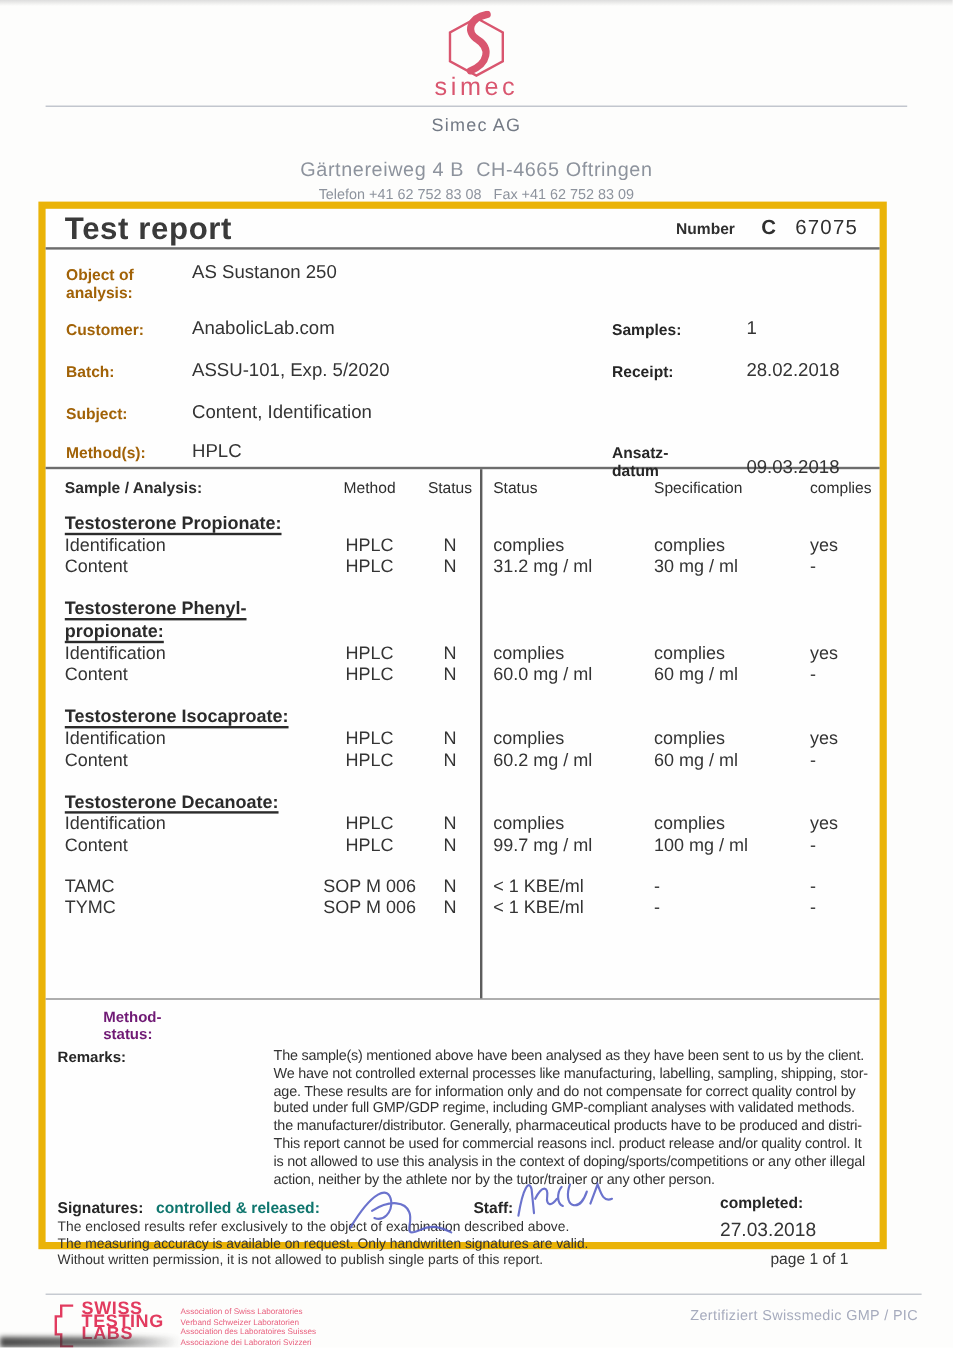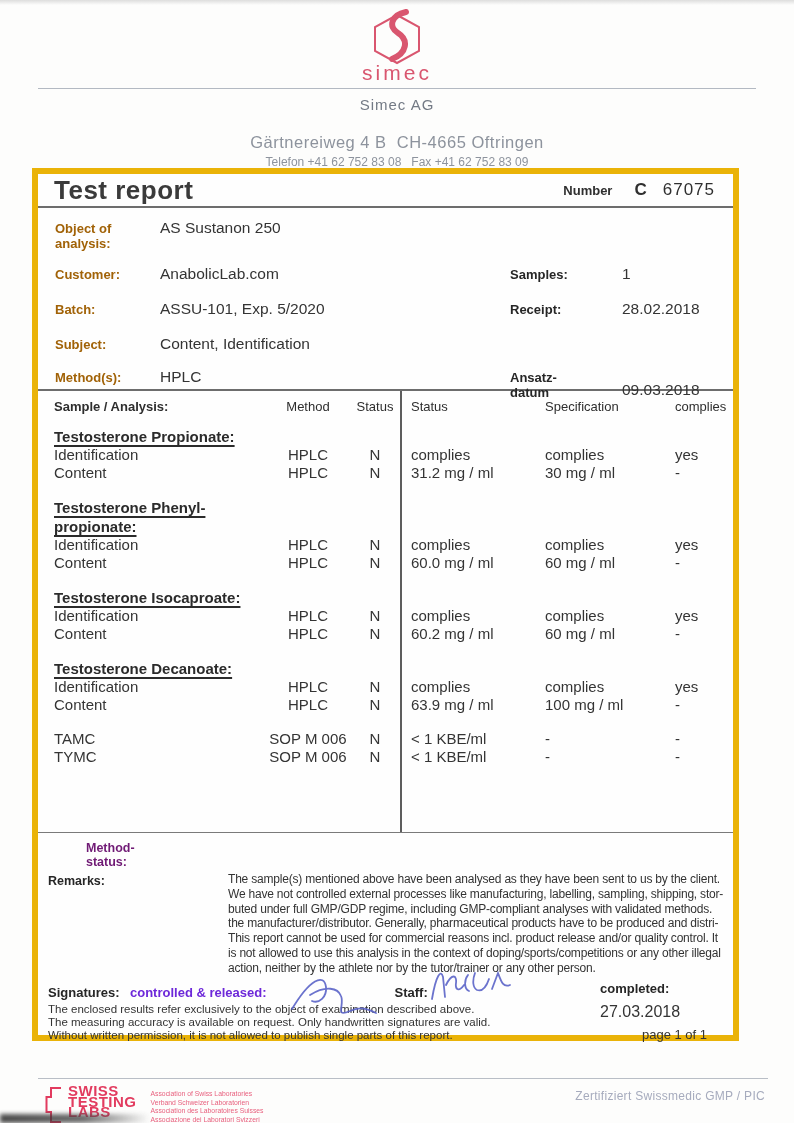--- a/index.html
+++ b/index.html
@@ -72,21 +72,21 @@
   .ms-row { display:flex; }
   .ms-label { width:92px; padding-left:10px; font-size:12.5px; font-weight:bold; color:#701a75; padding-top:2px;margin-left:38px; }
   .ms-legend { font-size:13px; color:#333; line-height:15px; white-space:pre-wrap; }
   .rm-row { display:flex; margin-top:3px; }
   .rm-label { width:190px; padding-left:10px; font-size:12.5px; font-weight:bold; color:#262626; padding-top:2px; }
   .rm-text { font-size:12px; letter-spacing:-0.2px; line-height:14.8px; color:#333; white-space:nowrap; }
 
   .sig-section { position:relative; margin-top:9px; height:70px; }
   .sig-line { display:flex; align-items:baseline; padding-left:10px; }
   .sig-label { font-size:13px; font-weight:bold; color:#262626; width:82px; }
-  .sig-controlled { font-size:13px; font-weight:bold; color:#6d28d9; }
+  .sig-controlled { font-size:13px; font-weight:bold; color:#0f766e; }
   .sig-staff { font-size:13px; font-weight:bold; color:#262626; margin-left:128px; }
   .sig1 { position:absolute; left:248px; top:-14px; }
   .sig2 { position:absolute; left:386px; top:-22px; }
   .fine-print { padding-left:10px; margin-top:3px; font-size:11.5px; line-height:13.4px; color:#333; }
   .completed-col { position:absolute; left:562px; top:-4px; width:140px; }
   .completed-label { font-size:13px; font-weight:bold; color:#262626; }
   .completed-date { font-size:16px; color:#343434; margin-top:7px; }
   .page-num { font-size:13px; color:#343434; margin-top:6px; margin-left:42px; }
 
   
@@ -243,21 +243,21 @@
           <div class="c-method">HPLC</div>
           <div class="c-status">N</div>
           <div class="c-result">complies</div>
           <div class="c-spec">complies</div>
           <div class="c-comp">yes</div>
         </div>
         <div class="tgrid trow">
           <div class="c-label">Content</div>
           <div class="c-method">HPLC</div>
           <div class="c-status">N</div>
-          <div class="c-result">63.9 mg / ml</div>
+          <div class="c-result">99.7 mg / ml</div>
           <div class="c-spec">100 mg / ml</div>
           <div class="c-comp">-</div>
         </div>
       </div>
 
       <div class="tgroup">
         <div class="tgrid trow">
           <div class="c-label">TAMC</div>
           <div class="c-method">SOP M 006</div>
           <div class="c-status">N</div>
@@ -281,20 +281,21 @@
   <div class="bottom-section">
     <div class="ms-row">
       <div class="ms-label">Method-status:</div>
     </div>
 
     <div class="rm-row">
       <div class="rm-label">Remarks:</div>
       <div class="rm-text">
         <div>The sample(s) mentioned above have been analysed as they have been sent to us by the client.</div>
         <div>We have not controlled external processes like manufacturing, labelling, sampling, shipping, stor-</div>
+        <div>age. These results are for information only and do not compensate for correct quality control by</div>
         <div>buted under full GMP/GDP regime, including GMP-compliant analyses with validated methods.</div>
         <div>the manufacturer/distributor. Generally, pharmaceutical products have to be produced and distri-</div>
         <div>This report cannot be used for commercial reasons incl. product release and/or quality control. It</div>
         <div>is not allowed to use this analysis in the context of doping/sports/competitions or any other illegal</div>
         <div>action, neither by the athlete nor by the tutor/trainer or any other person.</div>
       </div>
     </div>
 
     <div class="sig-section">
       <div class="sig-line">

